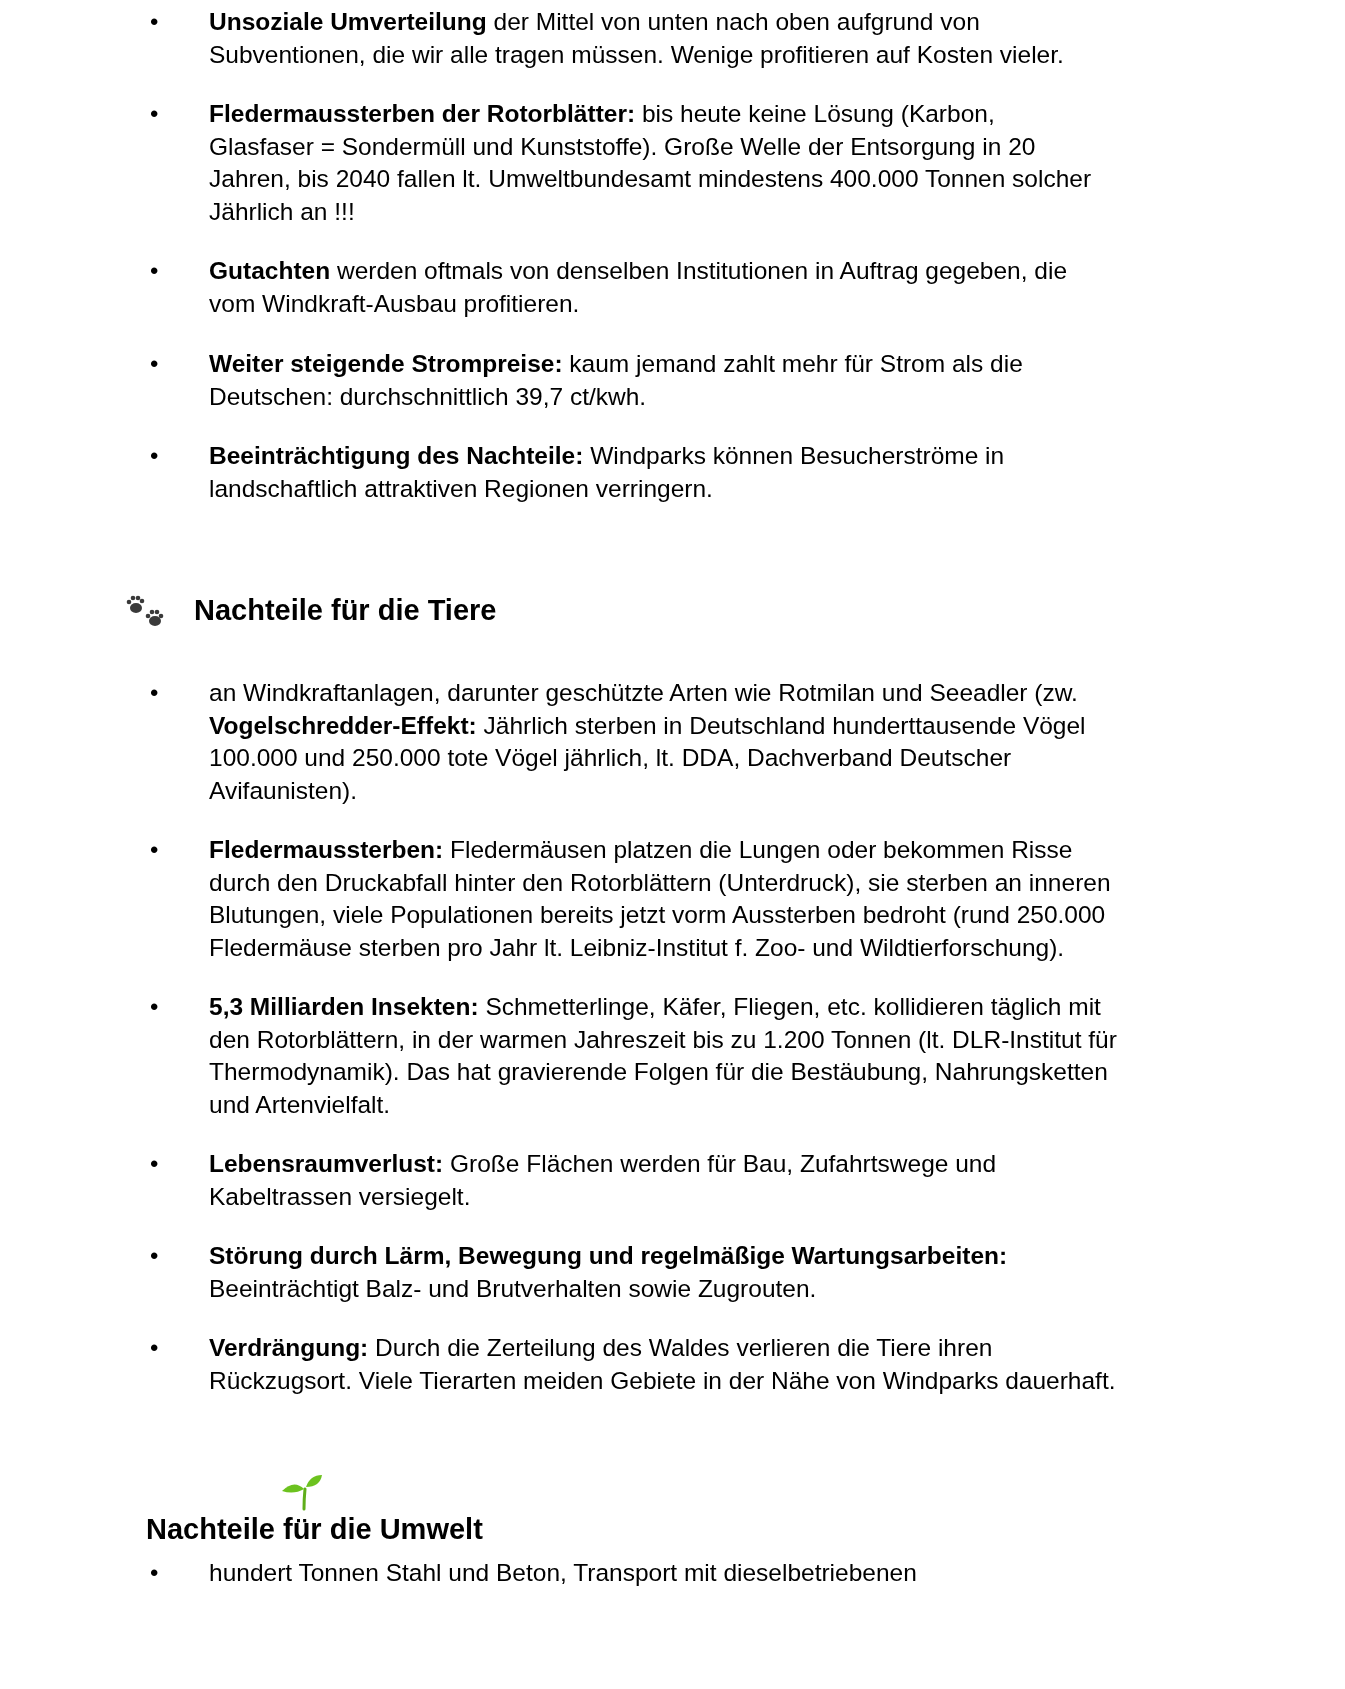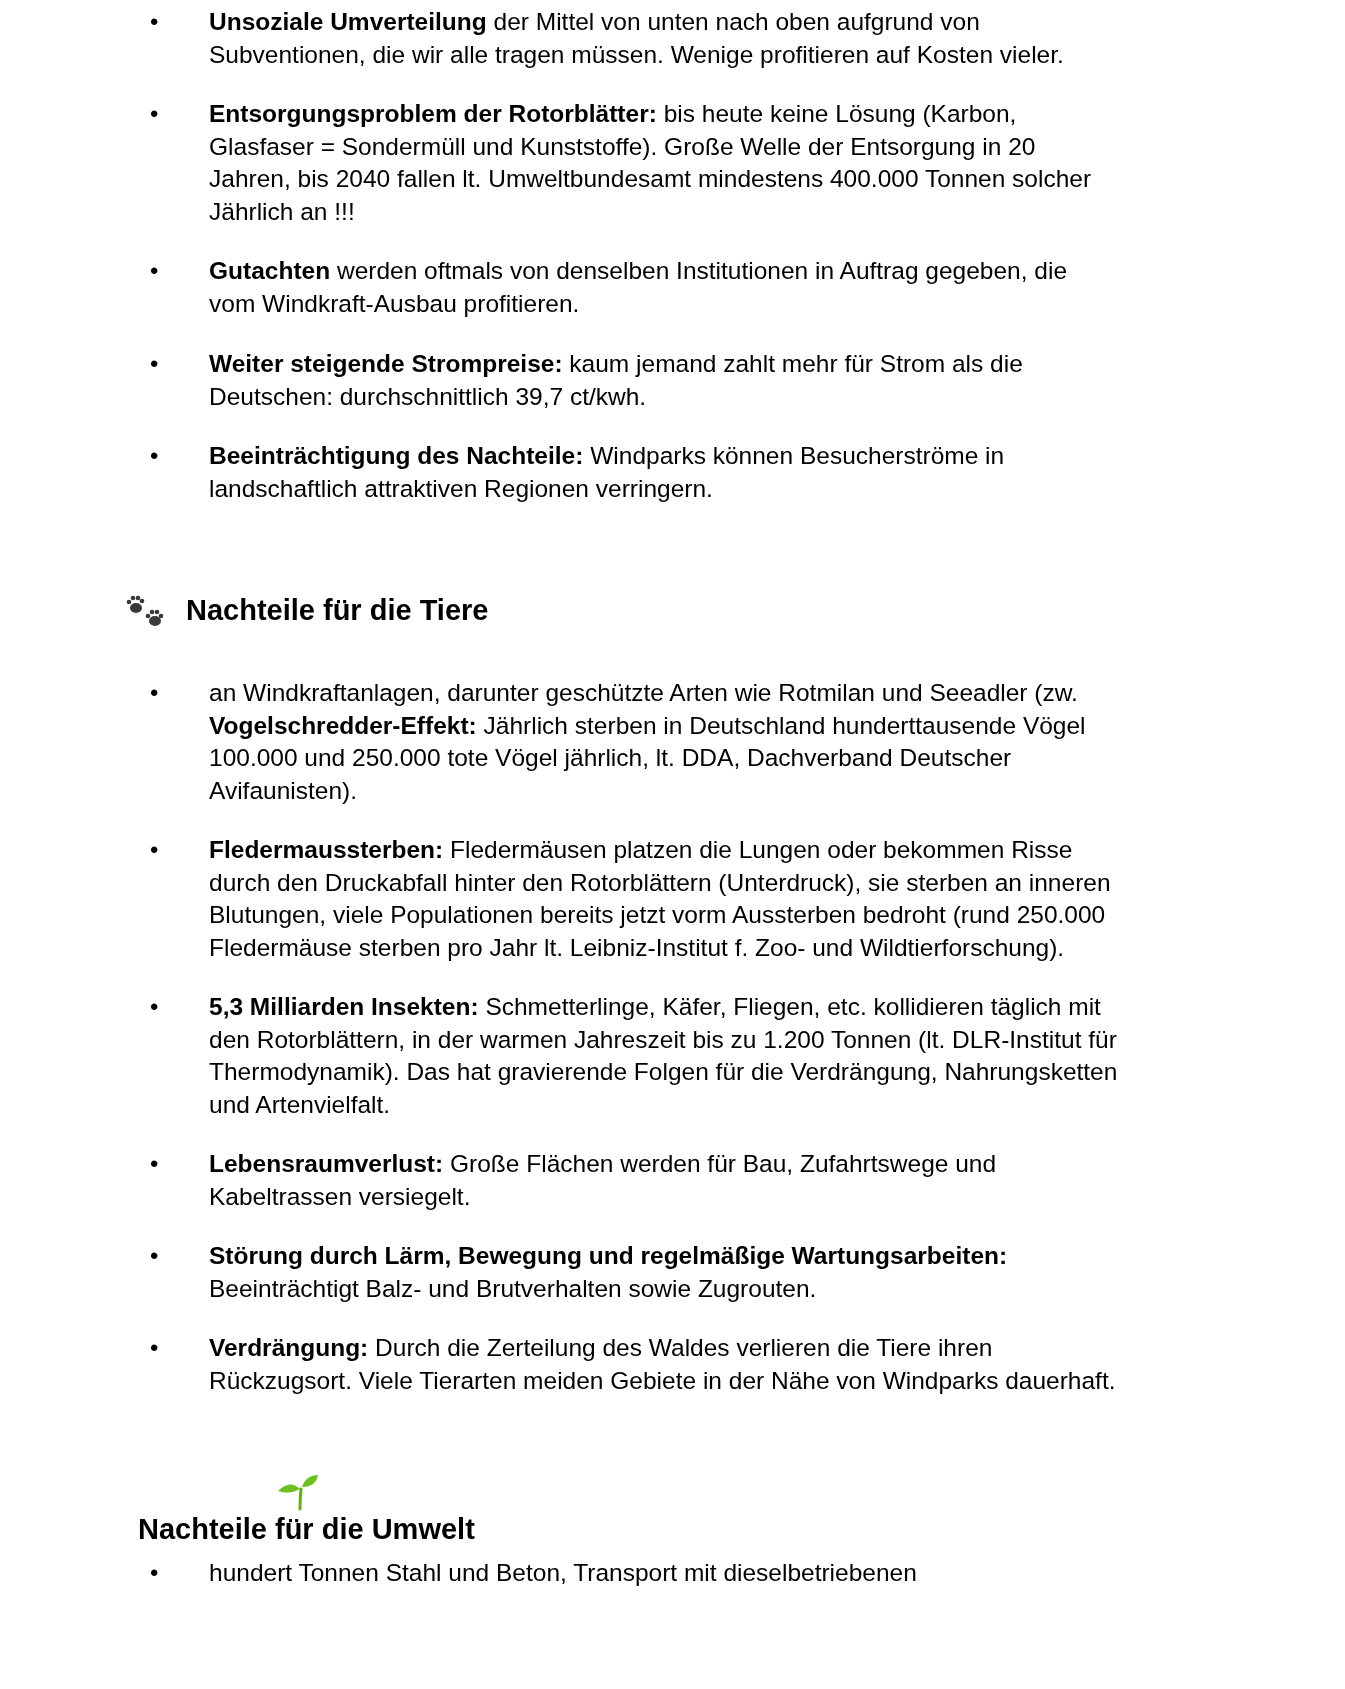--- a/index.html
+++ b/index.html
@@ -5,37 +5,37 @@
   html, body { margin:0; padding:0; background:#ffffff; }
   body { width:1345px; height:1689px; position:relative; overflow:hidden;
          font-family:"Liberation Sans", sans-serif; color:#000; }
   .item { position:absolute; left:150px; width:1150px; }
   .bullet { position:absolute; left:0; top:0; font-size:24px; line-height:32.5px; }
   .text { position:absolute; left:59px; top:0; font-size:24.5px; line-height:32.5px; white-space:nowrap; }
   .text b { font-weight:bold; }
   .line { display:block; }
   .heading { position:absolute; left:122px; height:44px; display:flex; align-items:center; }
   .heading .icon { width:48px; height:44px; position:relative; }
-  .heading .title { font-size:29px; font-weight:bold; margin-left:16px; white-space:nowrap; }
+  .heading .title { font-size:29px; font-weight:bold; margin-left:24px; white-space:nowrap; }
 </style>
 </head>
 <body>
 
 <div id="doc">
     <div class="item" style="top: 6px;">
       <span class="bullet">•</span>
       <div class="text">
         <span class="line"><b>Unsoziale Umverteilung</b> der Mittel von unten nach oben aufgrund von</span>
         <span class="line">Subventionen, die wir alle tragen müssen. Wenige profitieren auf Kosten vieler.</span>
       </div>
     </div>
     <div class="item" style="top: 98px;">
       <span class="bullet">•</span>
       <div class="text">
-        <span class="line"><b>Entsorgungsproblem der Rotorblätter:</b> bis heute keine Lösung (Karbon,</span>
+        <span class="line"><b>Fledermaussterben der Rotorblätter:</b> bis heute keine Lösung (Karbon,</span>
         <span class="line">Glasfaser = Sondermüll und Kunststoffe). Große Welle der Entsorgung in 20</span>
         <span class="line">Jahren, bis 2040 fallen lt. Umweltbundesamt mindestens 400.000 Tonnen solcher</span>
         <span class="line">Jährlich an !!!</span>
       </div>
     </div>
     <div class="item" style="top: 255px;">
       <span class="bullet">•</span>
       <div class="text">
         <span class="line"><b>Gutachten</b> werden oftmals von denselben Institutionen in Auftrag gegeben, die</span>
         <span class="line">vom Windkraft-Ausbau profitieren.</span>
@@ -88,21 +88,21 @@
         <span class="line">durch den Druckabfall hinter den Rotorblättern (Unterdruck), sie sterben an inneren</span>
         <span class="line">Blutungen, viele Populationen bereits jetzt vorm Aussterben bedroht (rund 250.000</span>
         <span class="line">Fledermäuse sterben pro Jahr lt. Leibniz-Institut f. Zoo- und Wildtierforschung).</span>
       </div>
     </div>
     <div class="item" style="top: 991px;">
       <span class="bullet">•</span>
       <div class="text">
         <span class="line"><b>5,3 Milliarden Insekten:</b> Schmetterlinge, Käfer, Fliegen, etc. kollidieren täglich mit</span>
         <span class="line">den Rotorblättern, in der warmen Jahreszeit bis zu 1.200 Tonnen (lt. DLR-Institut für</span>
-        <span class="line">Thermodynamik). Das hat gravierende Folgen für die Verdrängung, Nahrungsketten</span>
+        <span class="line">Thermodynamik). Das hat gravierende Folgen für die Bestäubung, Nahrungsketten</span>
         <span class="line">und Artenvielfalt.</span>
       </div>
     </div>
     <div class="item" style="top: 1148px;">
       <span class="bullet">•</span>
       <div class="text">
         <span class="line"><b>Lebensraumverlust:</b> Große Flächen werden für Bau, Zufahrtswege und</span>
         <span class="line">Kabeltrassen versiegelt.</span>
       </div>
     </div>

